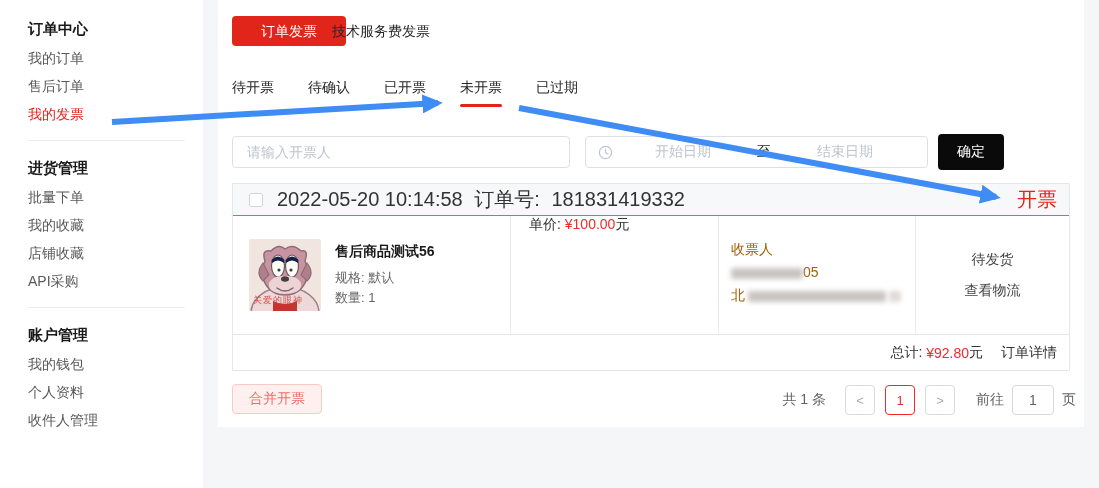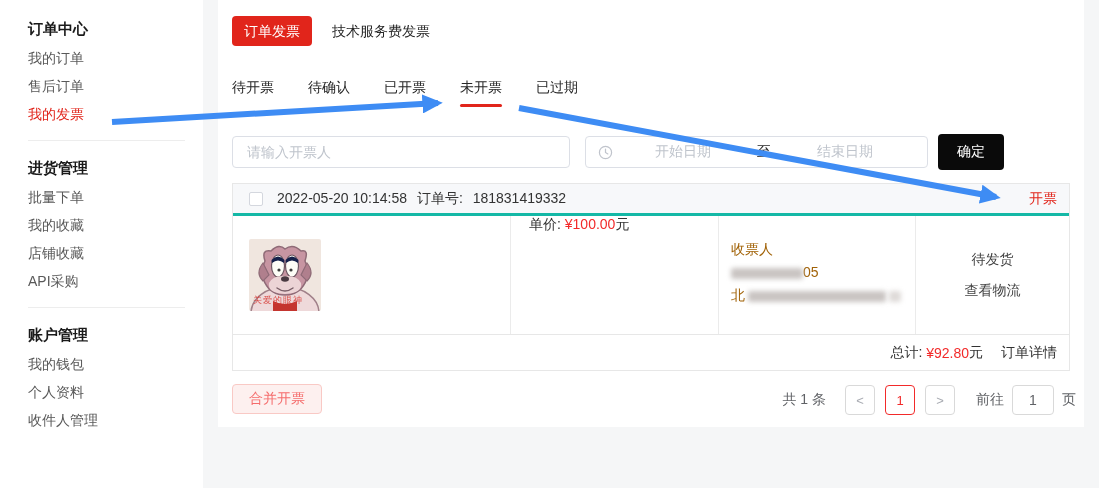--- a/index.html
+++ b/index.html
@@ -22,21 +22,21 @@
   .side-item.active { color:#e1251b; }
   .side-divider { border:none; border-top:1px solid #ededed; margin:12px 18px 12px 0; }
   
   .main {
     position:absolute; left:218px; top:0; width:866px; height:427px;
     background:#fff;
   }
   .btn-primary-tab {
     position:absolute; left:14px; top:16px; height:30px; line-height:30px;
     background:#e1251b; color:#fff; border:none; border-radius:4px;
-    padding:0 12px; font-size:14px; cursor:pointer;
+    padding:0 29px; font-size:14px; cursor:pointer;
   }
   .btn-secondary-tab {
     position:absolute; left:100px; top:16px; height:30px; line-height:30px;
     background:none; border:none; color:#262626; font-size:14px; padding:0 14px; cursor:pointer;
   }
   .tabs { position:absolute; left:14px; top:79px; display:flex; gap:34px; }
   .tab { font-size:14px; color:#262626; padding-bottom:10px; position:relative; cursor:pointer; }
   .tab.active::after {
     content:""; position:absolute; left:0; right:0; bottom:0; height:3px;
     background:#e1251b; border-radius:2px;
@@ -57,22 +57,22 @@
   .date-range .sep { color:#262626; font-size:14px; padding:0 4px; }
   .clock-icon { width:15px; height:15px; flex:0 0 auto; }
   .confirm-btn {
     position:absolute; left:720px; top:134px; width:66px; height:36px;
     background:#0a0a0a; color:#fff; border:none; border-radius:4px; font-size:14px; cursor:pointer;
     font-family:inherit;
   }
   
   .order-card { position:absolute; left:14px; top:183px; width:838px; border:1px solid #e7e7e7; background:#fff; }
   .card-header {
-    height:32px; background:#f7f8fa; border-bottom:3px solid #14b8a6;
-    display:flex; align-items:center; padding:0 12px; font-size:14px; color:#333;
+    height:32px; background:#f7f8fa; border-bottom:1px solid #14b8a6;
+    display:flex; align-items:center; padding:0 12px; font-size:20px; color:#333;
   }
   .checkbox { width:14px; height:14px; border:1px solid #d4d7de; border-radius:2px; background:#fff; margin:0 14px 0 4px; cursor:pointer; }
   .order-meta span { margin-right:6px; }
   .invoice-link { margin-left:auto; color:#e1251b; cursor:pointer; }
   .card-body { display:flex; height:118px; }
   .col { height:100%; }
   .col-product { width:278px; border-right:1px solid #ebebeb; display:flex; align-items:center; padding-left:16px; }
   .product-img { width:72px; height:72px; border-radius:2px; overflow:hidden; position:relative; flex:0 0 auto; cursor:pointer; }
   .product-img svg { display:block; }
   .watermark { position:absolute; left:4px; bottom:4px; font-size:9px; color:rgba(215,60,55,.9); letter-spacing:1px; white-space:nowrap; }
@@ -188,20 +188,25 @@
             <path d="M36.5 21 Q43 14 49.5 21 L49 24 Q43 19 37 24 Z" fill="#15204a"></path>
             <circle cx="30" cy="31" r="1.6" fill="#3a3a3a"></circle>
             <circle cx="42" cy="31" r="1.6" fill="#3a3a3a"></circle>
             <path d="M20 44 Q24 36 36 37 Q48 36 52 44 Q54 54 36 55 Q18 54 20 44 Z" fill="#ecd4d6"></path>
             <ellipse cx="36" cy="40" rx="4" ry="2.8" fill="#4a3a42"></ellipse>
             <path d="M28 49 Q36 55 44 49" fill="none" stroke="#7a5f68" stroke-width="1.4" stroke-linecap="round"></path>
             <path d="M24 62 Q36 68 48 62 L48 72 L24 72 Z" fill="#c4352f"></path>
           </svg>
           <span class="watermark">关爱的眼神</span>
         </div>
+        <div class="product-info">
+          <div class="product-name">售后商品测试56</div>
+          <div class="product-sub">规格: 默认</div>
+          <div class="product-sub">数量: 1</div>
+        </div>
       </div>
 
       <div class="col col-price">
         <span>单价:</span>&nbsp;
         <span class="red">¥</span><span class="red">100.00</span><span>元</span>
       </div>
 
       <div class="col col-receiver">
         <div>收票人</div>
         <div>

